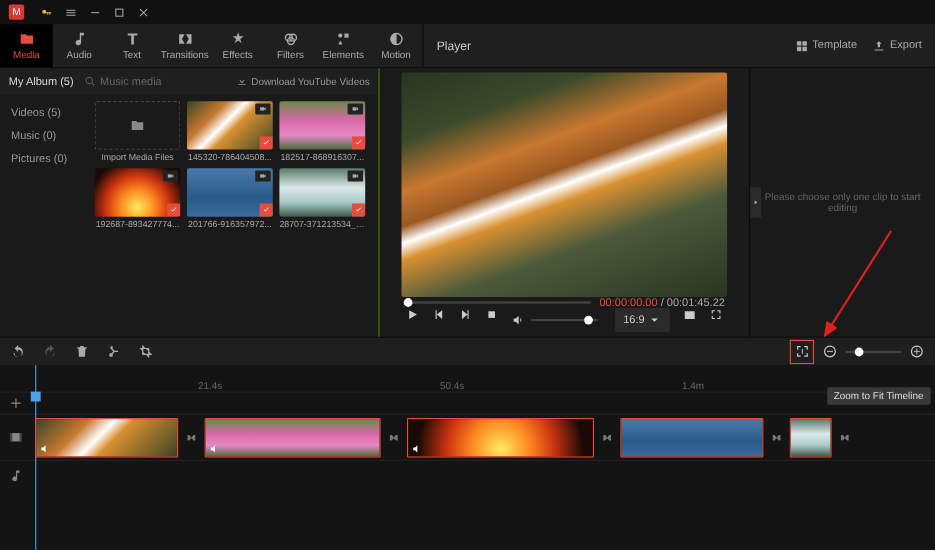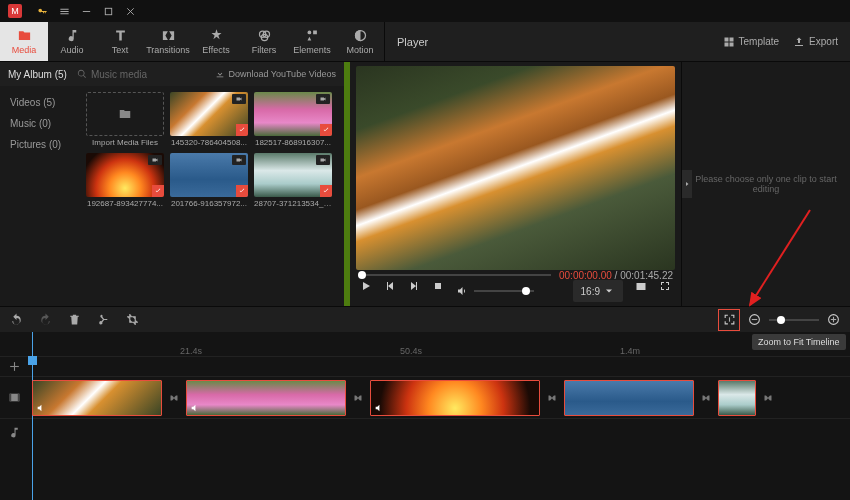--- a/index.html
+++ b/index.html
@@ -5,42 +5,42 @@
 *{margin:0;padding:0;box-sizing:border-box;font-family:Arial,sans-serif;-webkit-user-select:none}
 body{background:#1a1a1a;color:#ccc;width:850px;height:500px;overflow:hidden;font-size:11px;position:relative}
 .titlebar{height:22px;background:#111;display:flex;align-items:center;padding:0 8px}
 .logo{width:14px;height:14px;background:#d93838;border-radius:2px;margin-right:6px;display:flex;align-items:center;justify-content:center;font-size:9px;color:#fff}
 .title{flex:1;font-size:11px;color:#ddd}
 .winbtn{width:16px;height:16px;margin-left:6px;display:flex;align-items:center;justify-content:center;color:#aaa;cursor:pointer}
 .winbtn svg{width:11px;height:11px}
 .key{color:#e8b33d}
 .toolbar{height:40px;background:#1f1f1f;display:flex;border-bottom:1px solid #0a0a0a}
 .tbtn{width:48px;display:flex;flex-direction:column;align-items:center;justify-content:center;gap:2px;color:#aaa;cursor:pointer;font-size:9px}
-.tbtn.active{background:#e5e5e5;color:#e84c3d}
+.tbtn.active{background:#000000;color:#e84c3d}
 .tbtn svg{width:15px;height:15px}
 .player-head{flex:1;display:flex;align-items:center;padding:0 12px;justify-content:space-between;border-left:1px solid #0a0a0a}
 .phbtns{display:flex;gap:14px;align-items:center}
 .phbtn{display:flex;align-items:center;gap:4px;color:#aaa;cursor:pointer;font-size:10px}
 .main{display:flex;height:244px}
 .mediacol{width:344px;background:#1a1a1a;display:flex;flex-direction:column}
 .mediahead{height:24px;display:flex;align-items:center;padding:0 8px;gap:10px;background:#1f1f1f;font-size:10px}
 .album{color:#ddd}
 .search{flex:1;display:flex;align-items:center;gap:4px;color:#666}
 .ytlink{color:#999;font-size:9px;cursor:pointer;display:flex;align-items:center;gap:3px}
 .mediabody{flex:1;display:flex}
 .sidecats{width:82px;padding:6px 0}
 .catitem{padding:5px 10px;font-size:10px;color:#999;cursor:pointer}
 .thumbgrid{flex:1;padding:6px 4px;display:flex;flex-wrap:wrap;gap:6px;align-content:flex-start;overflow:hidden}
 .thumb{width:78px;display:flex;flex-direction:column;align-items:flex-end;gap:2px}
 .thumbimg{width:78px;height:44px;position:relative;border-radius:2px;overflow:hidden}
 .thumbimg.import{border:1px dashed #555;background:transparent;display:flex;flex-direction:column;align-items:center;justify-content:center;color:#888}
 .vidbadge{position:absolute;top:2px;right:2px;width:14px;height:10px;background:#222;border-radius:1px;display:flex;align-items:center;justify-content:center}
 .check{position:absolute;bottom:0;right:0;width:12px;height:12px;background:#e84c3d;display:flex;align-items:center;justify-content:center}
 .thumblbl{font-size:8px;color:#aaa;width:78px;overflow:hidden;white-space:nowrap;text-overflow:ellipsis;text-align:center}
-.playerpane{flex:1;background:#1a1a1a;display:flex;flex-direction:column;padding:4px 6px;border-left:6px solid #4d7c0f;border-right:1px solid #0a0a0a}
+.playerpane{flex:1;background:#1a1a1a;display:flex;flex-direction:column;padding:4px 20px;border-left:1px solid #4d7c0f;border-right:1px solid #0a0a0a}
 .preview{flex:1;background:linear-gradient(160deg,#2a3520 0%,#3a4a2a 20%,#c87830 35%,#9a5820 45%,#fff 50%,#d89030 55%,#4a5a3a 70%,#2a3520 100%);border-radius:2px;position:relative;overflow:hidden}
 .scrub{height:10px;display:flex;align-items:center;padding:0 2px}
 .scrubline{flex:1;height:2px;background:#444;position:relative}
 .scrubdot{position:absolute;left:0;top:-3px;width:8px;height:8px;border-radius:50%;background:#fff}
 .timecode{font-size:10px;white-space:nowrap;margin-left:8px}
 .tc-cur{color:#e84c3d}
 .tc-tot{color:#aaa}
 .pctrls{height:22px;display:flex;gap:12px;padding:0 4px}
 .pctrls svg{width:12px;height:12px;fill:#ccc;cursor:pointer}
 .vol{display:flex;align-items:center;gap:6px;flex:1}
@@ -479,13 +479,13 @@
 </div>
 
 <svg class="arrow" style="left:720px;top:200px" width="100" height="120">
   <defs>
       <marker id="ah" markerWidth="8" markerHeight="8" refX="6" refY="3" orient="auto">
         <path d="M0 0l7 3-7 3z" fill="#e02020"></path>
       </marker>
     </defs>
   <line x1="90" y1="10" x2="30" y2="105" stroke="#e02020" stroke-width="2" marker-end="url(#ah)"></line>
 </svg>
-<div class="tooltip" style="left:752px;top:334px">Zoom to Fit Timeline</div>
+<div class="tooltip" style="left:752px;top:352px">Zoom to Fit Timeline</div>
 
 </body></html>

